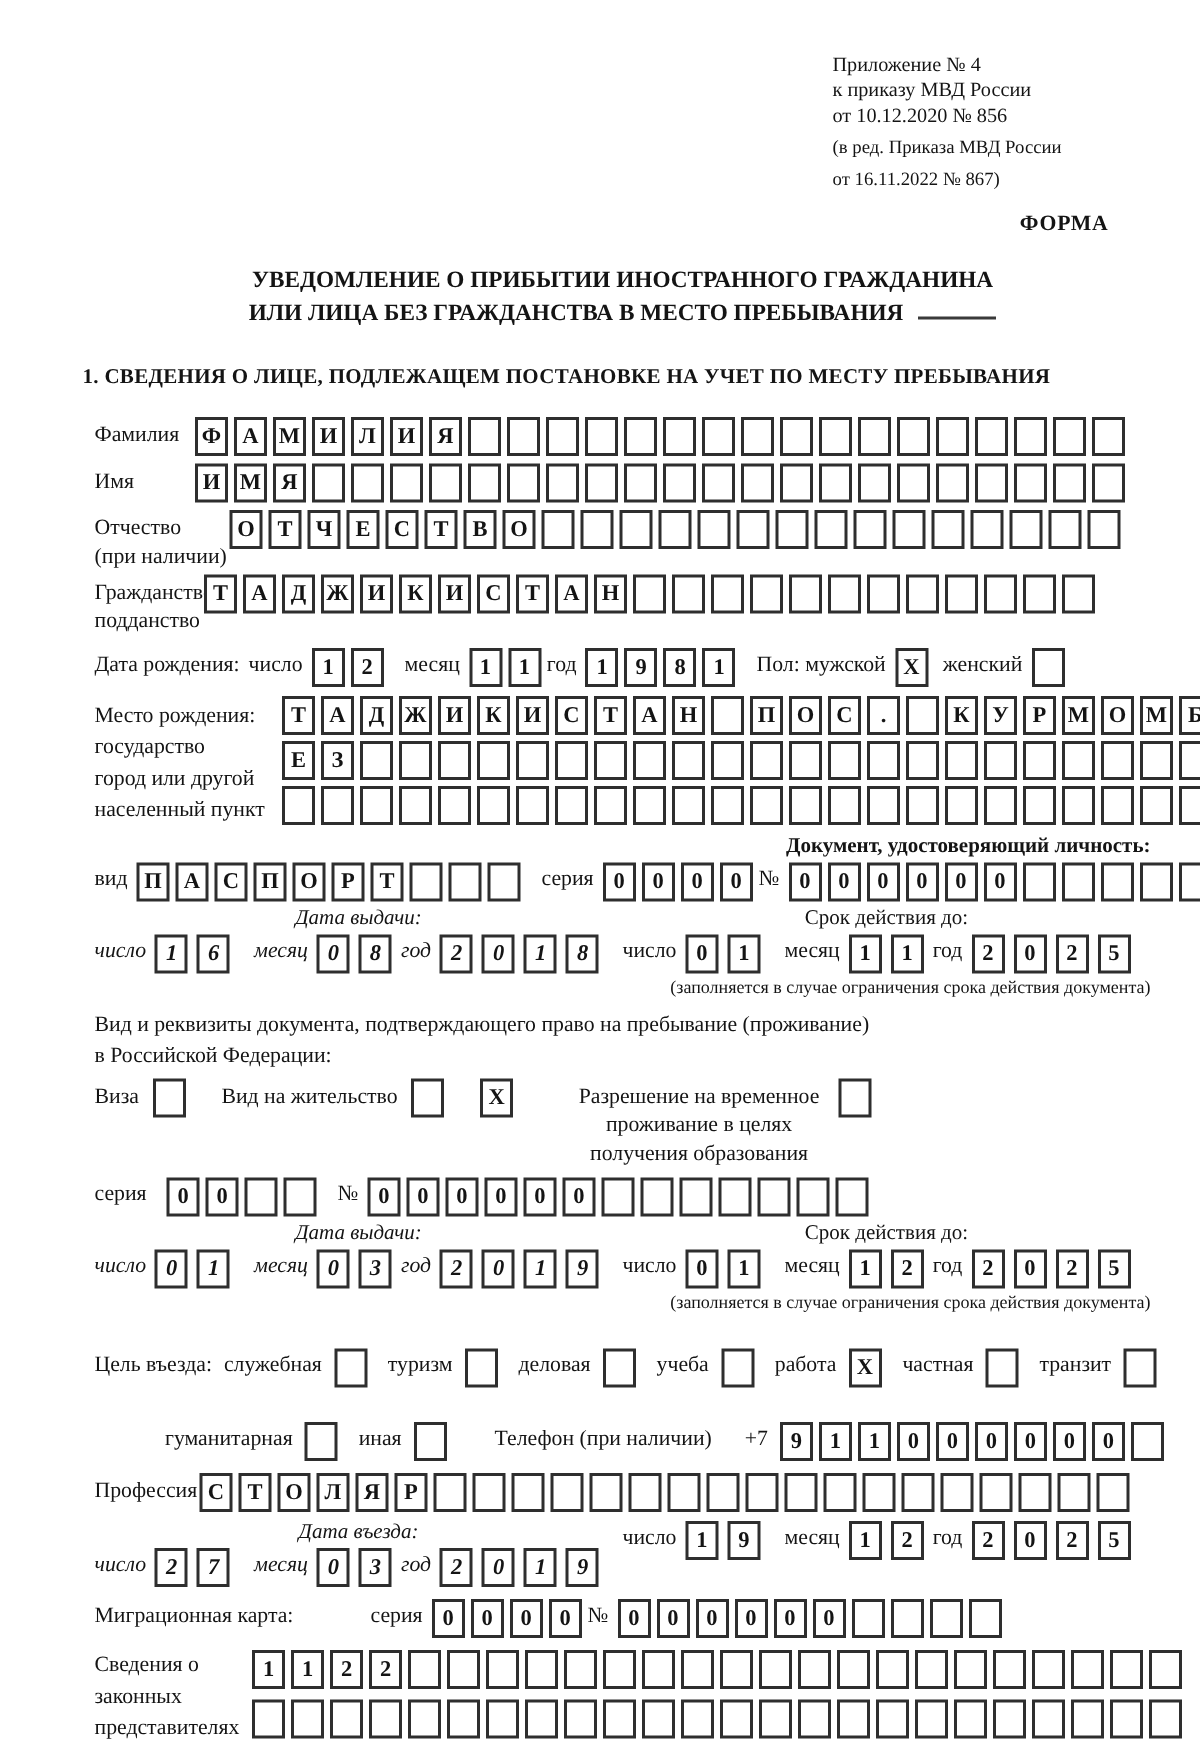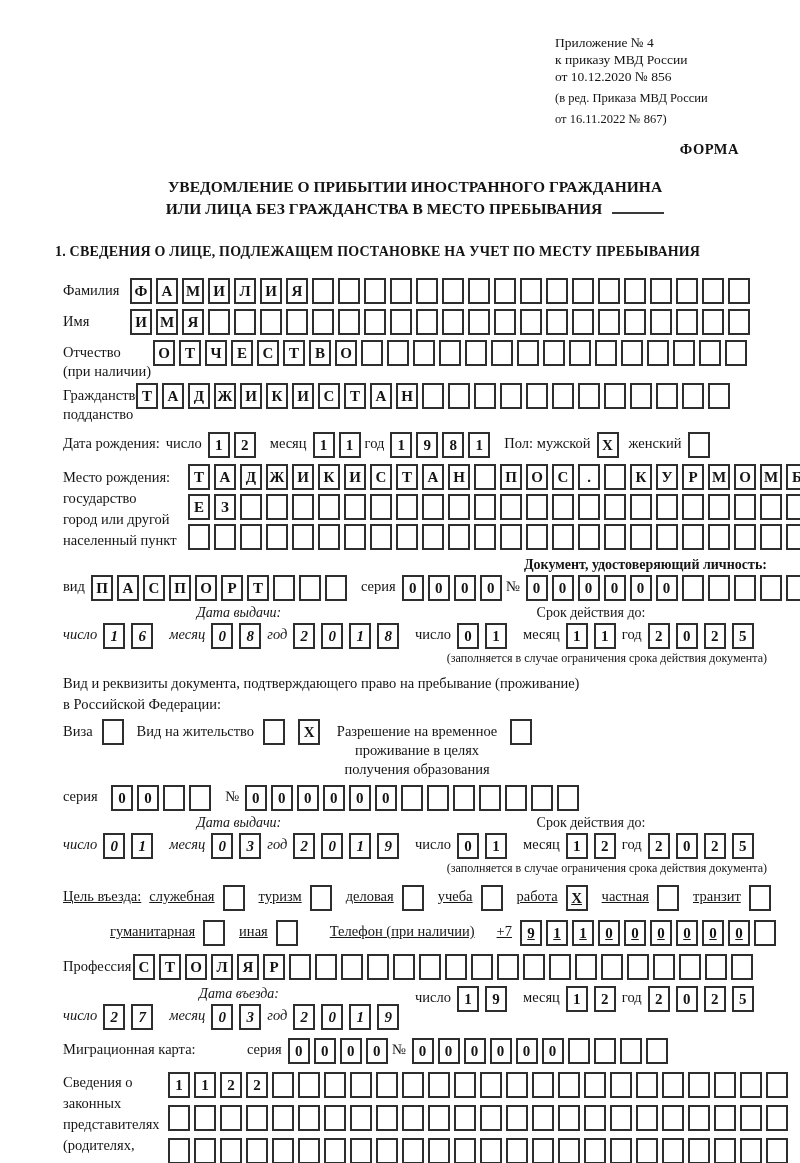--- a/index.html
+++ b/index.html
@@ -33,26 +33,26 @@
   .dates{display:flex;margin-top:4px;}
   .dcol-l{flex:0 0 352px;font-style:italic;}
   .dcol-r{flex:1 1 auto;}
   .dhead{text-align:center;font-size:14px;margin-bottom:2px;}
   .dgrp{display:flex;align-items:flex-start;}
   .dgrp .cell{margin-right:6px;}
   .note{font-size:12px;white-space:nowrap;text-align:right;margin-top:2px;}
   
   .intro{font-size:14.5px;line-height:21px;margin-top:7px;}
   .opts{display:flex;align-items:flex-start;margin-top:4px;}
-  .opt{display:flex;align-items:flex-start;margin-right:13px;}
+  .opt{display:flex;align-items:flex-start;margin-right:24px;}
   .opt-label{font-size:14.5px;line-height:19px;padding-top:3px;margin-right:9px;}
   .opt-label.c{text-align:center;}
-  .w160{width:160px;} .w168{width:168px;}
+  .w160{width:160px;} .w168{width:168px;margin-left:16px;}
   
-  .purp{display:flex;align-items:flex-start;margin-top:9px;text-decoration:underline;}
+  .purp{display:flex;align-items:flex-start;margin-top:23px;}
   .purp .ilabel{margin-right:8px;}
   .purp .cb{margin-right:14px;}
   
   .reps{display:flex;margin-top:8px;}
   .reps-labels{flex:0 0 105px;font-size:14.5px;line-height:21px;}
   .reps-rows .cells{margin-bottom:7px;}
   .doc-head{text-align:right;font-weight:bold;font-size:14px;margin-top:6px;}
   .mt2{margin-top:2px;} .mt6{margin-top:6px;} .mt8{margin-top:8px;}
 </style>
 </head>

